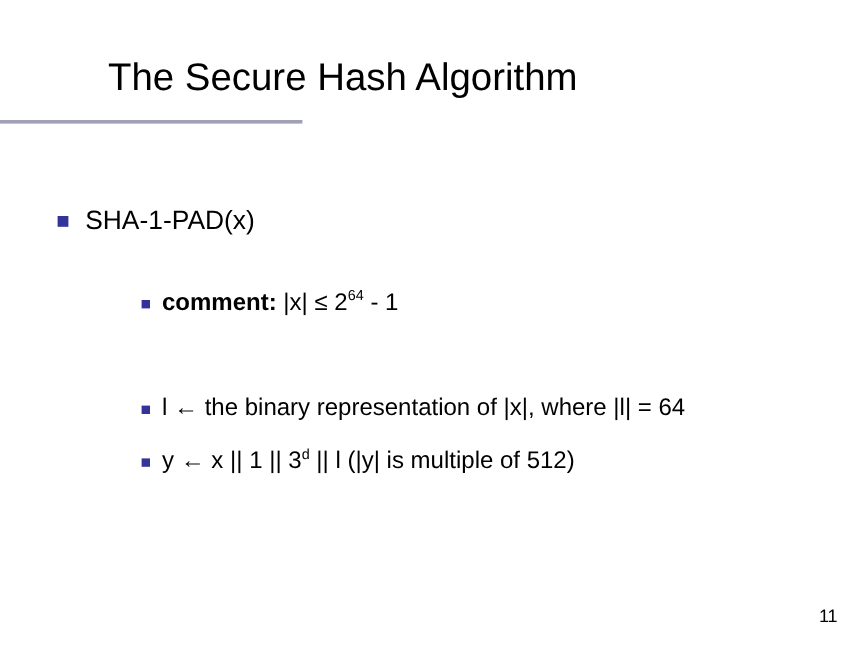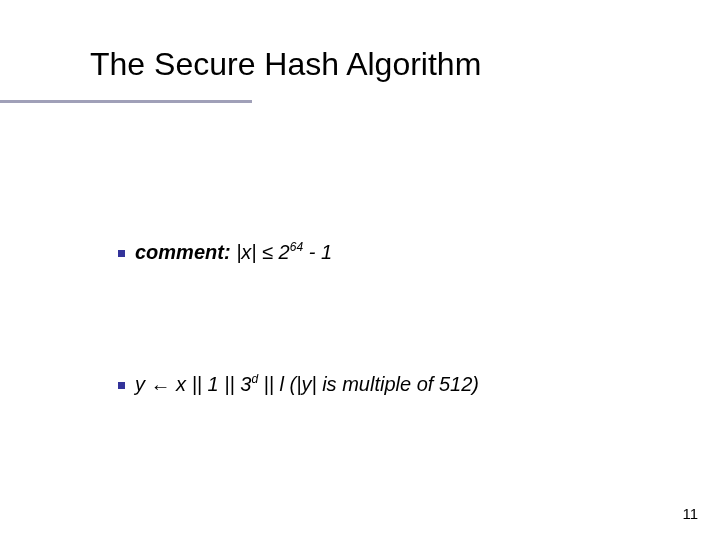--- a/index.html
+++ b/index.html
@@ -69,21 +69,20 @@
   }
   .sub {
     position: absolute;
     left: 118px;
   }
   .l2-text {
     font-size: 20px;
     line-height: 24px;
     font-family: Verdana, Geneva, sans-serif;
     white-space: nowrap;
-    font-style: italic;
   }
   .bold {
     font-weight: 700;
   }
   .sup {
     font-size: 12px;
     vertical-align: super;
     line-height: 0;
   }
   .pagenum {
@@ -101,29 +100,37 @@
   .sub4 { top: 372px; }
 </style>
 </head>
 <body>
 
 <div class="slide">
 
   <div class="title">The Secure Hash Algorithm</div>
   <div class="underline"></div>
 
+  <div class="level1 bullet-row">
+    <span class="sq"></span>
+    <span class="l1-text">SHA-1-PAD(x)</span>
+  </div>
 
   <div class="sub sub1 bullet-row">
     <span class="sq-sm"></span>
     <span class="l2-text">
       <span class="bold">comment:</span><span> |x| ≤ 2</span><span class="sup">64</span><span> - 1</span>
     </span>
   </div>
 
 
+  <div class="sub sub3 bullet-row">
+    <span class="sq-sm"></span>
+    <span class="l2-text">l ← the binary representation of |x|, where |l| = 64</span>
+  </div>
 
   <div class="sub sub4 bullet-row">
     <span class="sq-sm"></span>
     <span class="l2-text">
       <span>y ← x || 1 || 3</span><span class="sup">d</span><span> || l   (|y| is multiple of 512)</span>
     </span>
   </div>
 
   <div class="pagenum">11</div>
 

